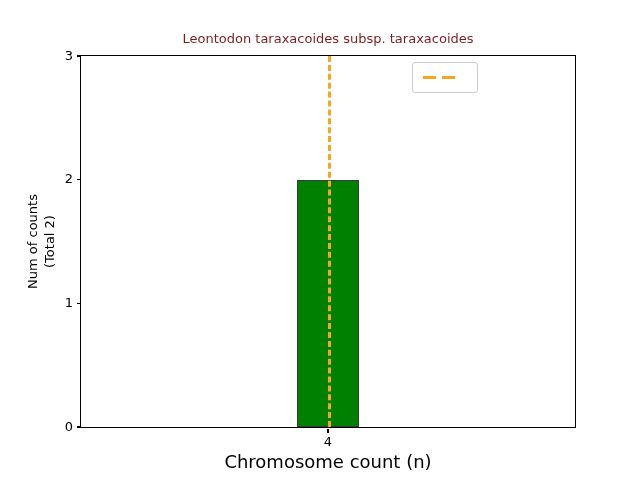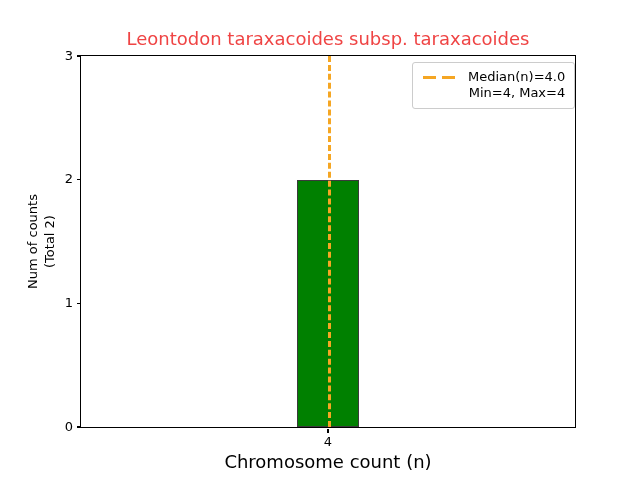--- a/index.html
+++ b/index.html
@@ -24,23 +24,23 @@
     background: #ffffff;
   }
 
   
   #chart-title {
     position: absolute;
     left: 80px;
     top: 30px;
     width: 496px;
     text-align: center;
-    font-size: 18px;
+    font-size: 13px;
     line-height: 17px;
-    color: #ef4444;
+    color: #7f1d1d;
     white-space: nowrap;
   }
 
   
   #plot-area {
     position: absolute;
     left: 80px;
     top: 55px;
     width: 496px;
     height: 373px;
@@ -233,20 +233,16 @@
     <span class="yl-line1">Num of counts</span>
     <span class="yl-line2">(Total 2)</span>
   </div>
 
   <div id="legend">
     <div class="legend-row">
       <span class="legend-sample">
         <span class="legend-dash d1"></span>
         <span class="legend-dash d2"></span>
       </span>
-      <span class="legend-text">
-        <span class="lt-line1">Median(n)=4.0</span>
-        <span class="lt-line2">Min=4, Max=4</span>
-      </span>
     </div>
   </div>
 
 </div>
 
 </body></html>

